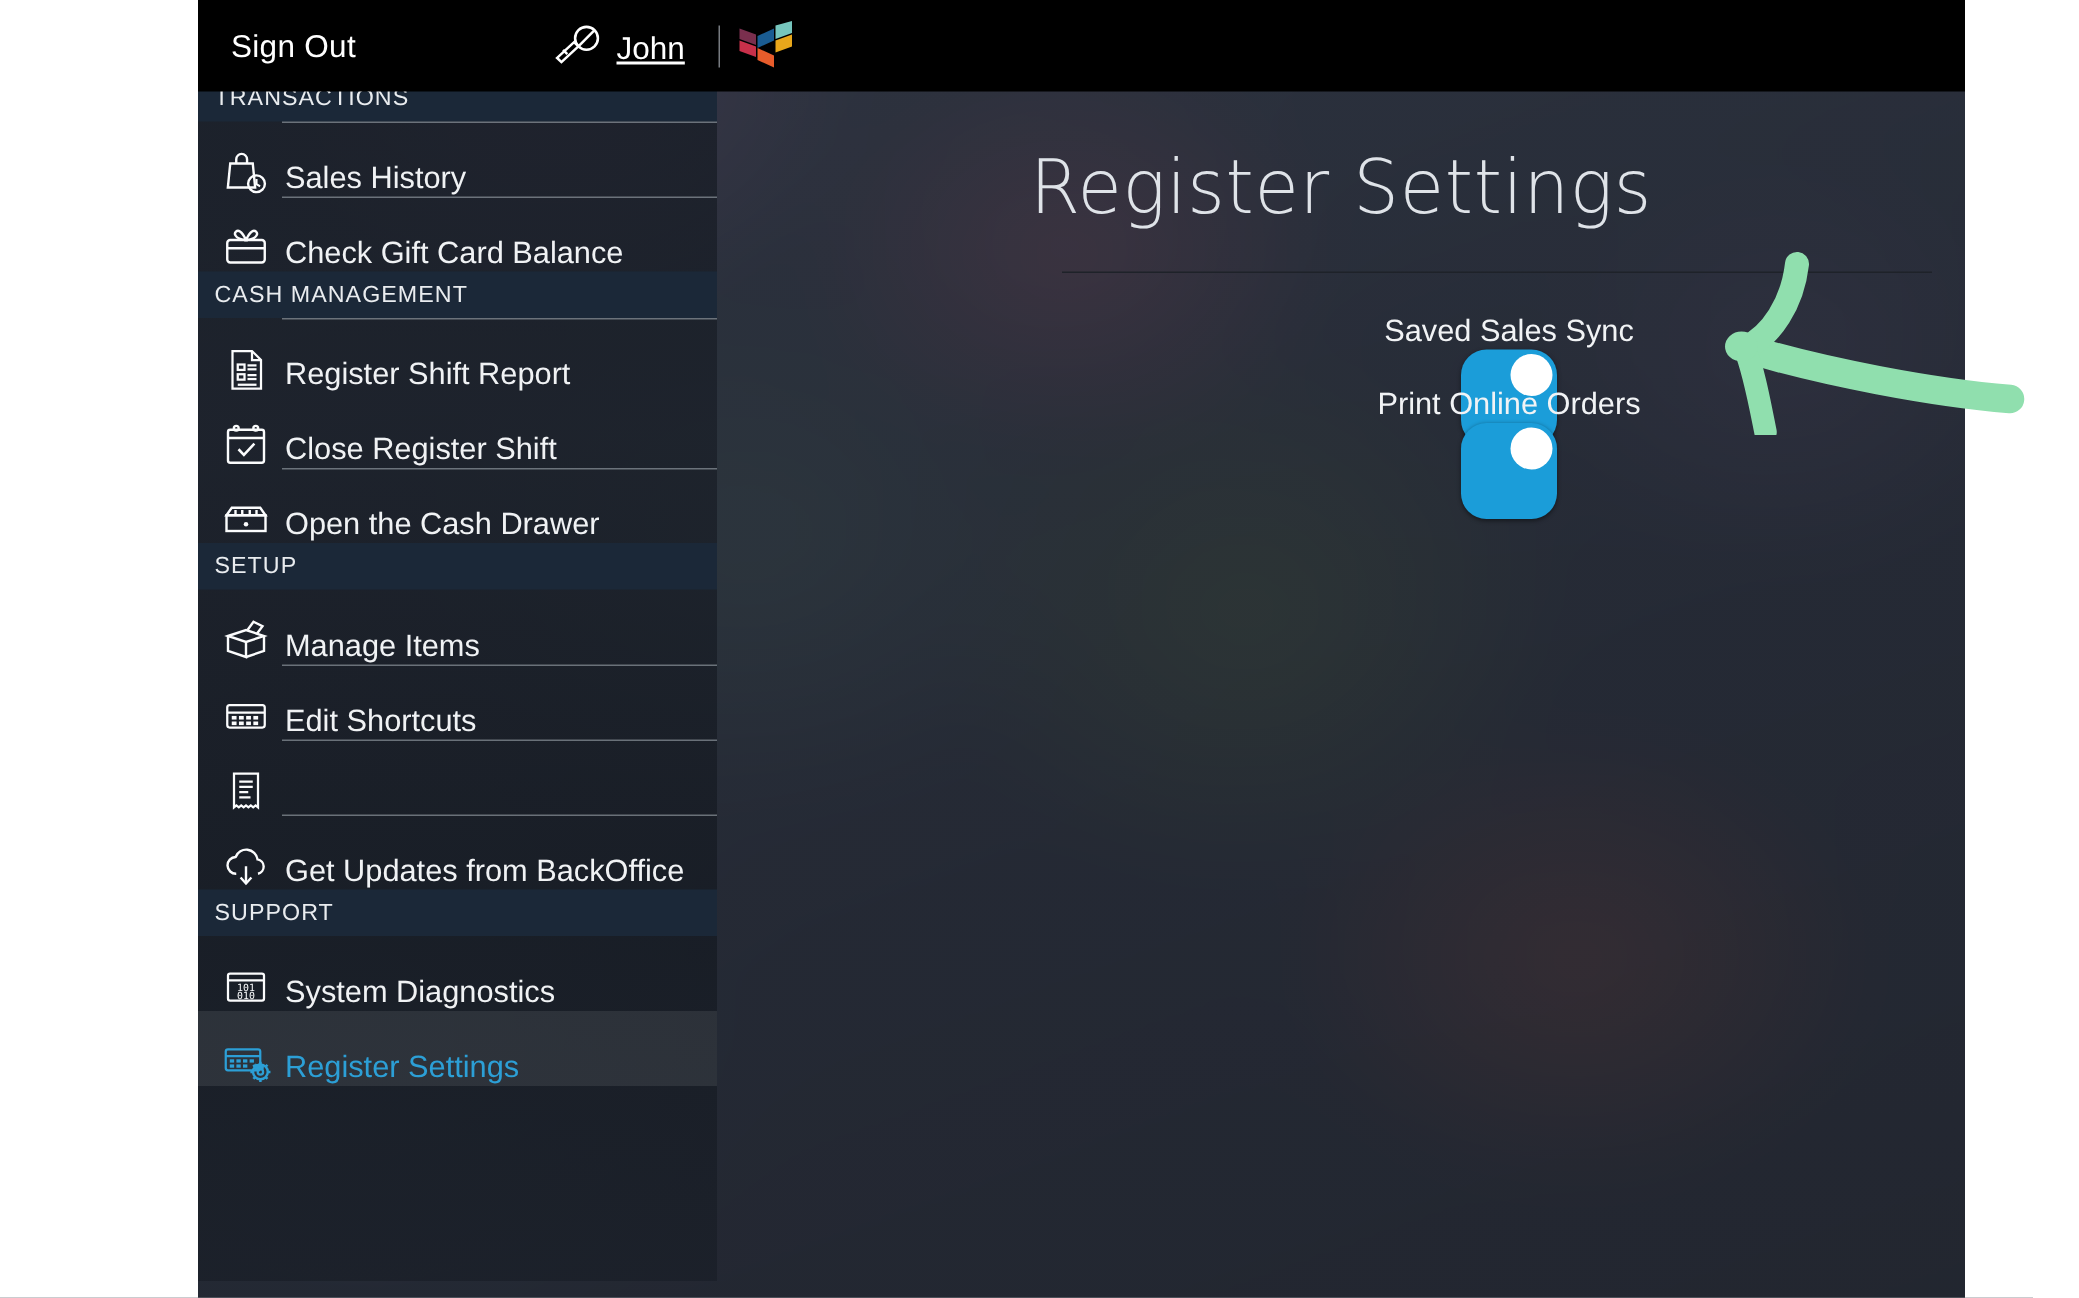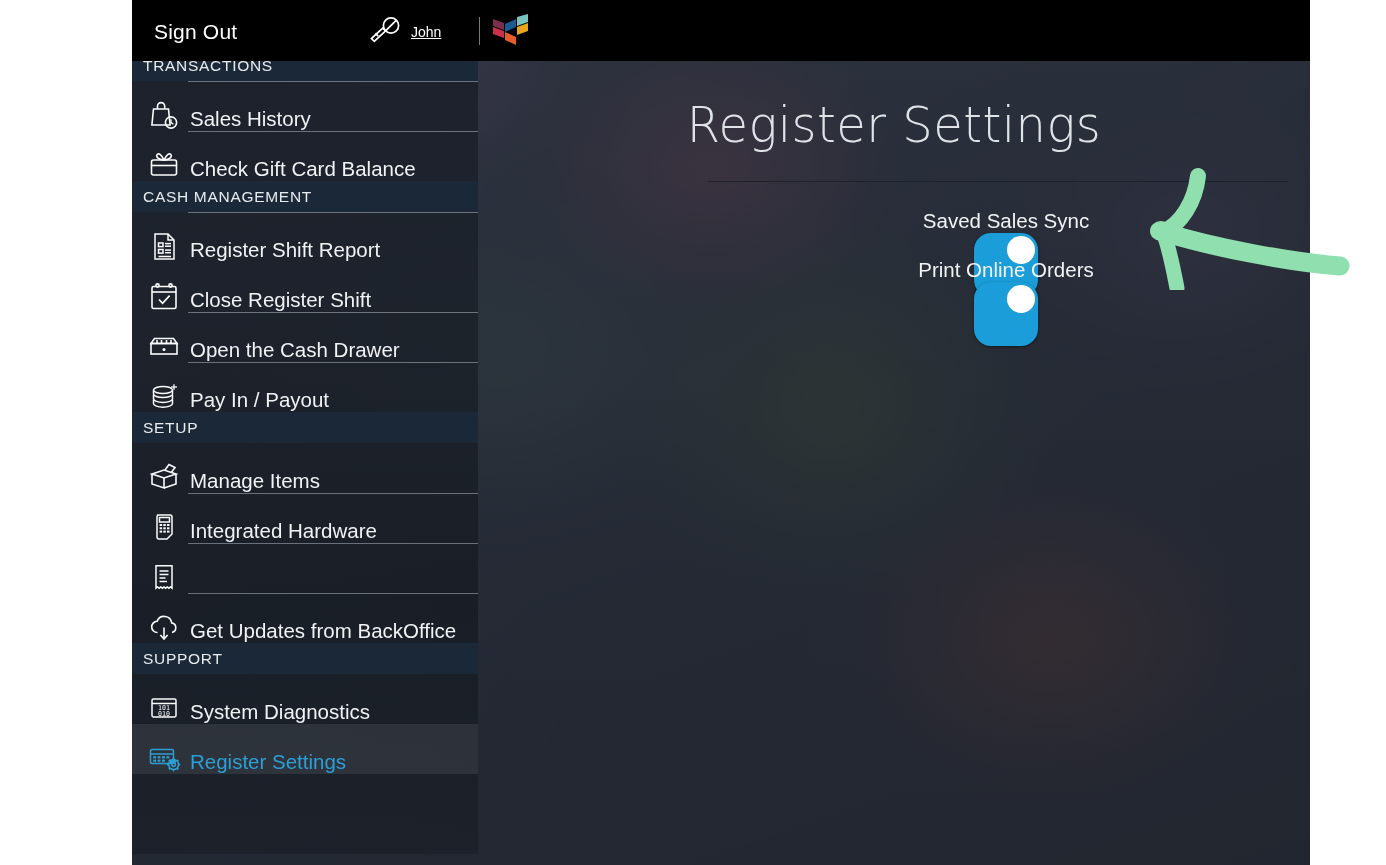--- a/index.html
+++ b/index.html
@@ -55,21 +55,21 @@
     letter-spacing: 0.2px;
     cursor: pointer;
   }
   #user-block {
     position: absolute; left: 236px; top: 16px;
     display: flex; align-items: center; gap: 9px;
     cursor: pointer;
   }
   #user-name {
     color: #ffffff;
-    font-size: 14px;
+    font-size: 21px;
     text-decoration: underline;
   }
   #topbar-sep {
     position: absolute; left: 347px; top: 17px;
     width: 1px; height: 28px;
     background: #777b80;
   }
   #brand-logo {
     position: absolute; left: 360px; top: 13px;
     width: 38px; height: 36px;
@@ -309,72 +309,57 @@
           <line x1="9" y1="10" x2="9" y2="13.5"></line>
           <line x1="13.5" y1="10" x2="13.5" y2="13.5"></line>
           <line x1="18.5" y1="10" x2="18.5" y2="13.5"></line>
           <line x1="23" y1="10" x2="23" y2="13.5"></line>
           <circle cx="16" cy="19.5" r="1.5" fill="#fbfcfd" stroke="none"></circle>
         </svg>
       </span>
       <span class="nav-label">Open the Cash Drawer</span>
     </div>
 
-    <div class="nav-item">
-      <div class="nav-rule"></div>
-      <span class="nav-ico">
-        <svg width="32" height="32" viewBox="0 0 32 32" fill="none" stroke="#fbfcfd" stroke-width="1.5">
-          <ellipse cx="15" cy="10" rx="9.5" ry="3.6"></ellipse>
-          <path d="M5.5 10 v4 c0 2 4.3 3.6 9.5 3.6 s9.5-1.6 9.5-3.6 v-4"></path>
-          <path d="M5.5 14.8 v4 c0 2 4.3 3.6 9.5 3.6 s9.5-1.6 9.5-3.6 v-4"></path>
-          <path d="M5.5 19.6 v4 c0 2 4.3 3.6 9.5 3.6 s9.5-1.6 9.5-3.6 v-4"></path>
-          <path d="M23 7 h6" stroke-width="1.3"></path>
-          <path d="M26 4.2 v5.6" stroke-width="1.3"></path>
-        </svg>
-      </span>
-      <span class="nav-label">Pay In / Payout</span>
-    </div>
 
     <div class="section-head">SETUP</div>
 
     <div class="nav-item no-rule">
 
       <span class="nav-ico">
         <svg width="32" height="32" viewBox="0 0 32 32" fill="none" stroke="#fbfcfd" stroke-width="1.6">
           <path d="M4 13 L16 9 L28 13 L16 17 Z"></path>
           <path d="M4 13 v10 l12 4 V17"></path>
           <path d="M28 13 v10 l-12 4"></path>
           <path d="M17 9 L21 3.5 L27 6.5 L23 11.8"></path>
         </svg>
       </span>
       <span class="nav-label">Manage Items</span>
     </div>
 
-
     <div class="nav-item">
       <div class="nav-rule"></div>
       <span class="nav-ico">
         <svg width="32" height="32" viewBox="0 0 32 32" fill="none" stroke="#fbfcfd" stroke-width="1.5">
-          <path d="M9 4 h13 a2 2 0 0 1 2 2 v17 l-5 5 h-8 a2 2 0 0 1 -2 -2 V6 a2 2 0 0 1 2 -2 Z"></path>
-          <rect x="11.5" y="6.5" width="10" height="4.5"></rect>
+          <rect x="3.5" y="9" width="25" height="15" rx="1.6"></rect>
+          <line x1="3.5" y1="14" x2="28.5" y2="14"></line>
           <g fill="#fbfcfd" stroke="none">
-            <rect x="11.6" y="13" width="2.5" height="2"></rect>
-            <rect x="15.3" y="13" width="2.5" height="2"></rect>
-            <rect x="19" y="13" width="2.5" height="2"></rect>
-            <rect x="11.6" y="16.3" width="2.5" height="2"></rect>
-            <rect x="15.3" y="16.3" width="2.5" height="2"></rect>
-            <rect x="19" y="16.3" width="2.5" height="2"></rect>
-            <rect x="11.6" y="19.6" width="2.5" height="2"></rect>
-            <rect x="15.3" y="19.6" width="2.5" height="2"></rect>
-            <rect x="19" y="19.6" width="2.5" height="2"></rect>
+            <rect x="6.5" y="16.3" width="3.2" height="2.4"></rect>
+            <rect x="11.3" y="16.3" width="3.2" height="2.4"></rect>
+            <rect x="16.1" y="16.3" width="3.2" height="2.4"></rect>
+            <rect x="20.9" y="16.3" width="3.2" height="2.4"></rect>
+            <rect x="6.5" y="20" width="3.2" height="2.4"></rect>
+            <rect x="11.3" y="20" width="3.2" height="2.4"></rect>
+            <rect x="16.1" y="20" width="3.2" height="2.4"></rect>
+            <rect x="20.9" y="20" width="3.2" height="2.4"></rect>
           </g>
         </svg>
       </span>
-      <span class="nav-label">Integrated Hardware</span>
-    </div>
+      <span class="nav-label">Edit Shortcuts</span>
+    </div>
+
 
     <div class="nav-item">
       <div class="nav-rule"></div>
       <span class="nav-ico">
         <svg width="32" height="32" viewBox="0 0 32 32" fill="none" stroke="#fbfcfd" stroke-width="1.5">
           <path d="M8 4.8 h16 v22.4 l-1.6 -1.3 l-1.6 1.3 l-1.6 -1.3 l-1.6 1.3 l-1.6 -1.3 l-1.6 1.3
                    l-1.6 -1.3 l-1.6 1.3 l-1.6 -1.3 L8 27.2 Z"></path>
           <line x1="11.5" y1="10" x2="20.5" y2="10"></line>
           <line x1="11.5" y1="13.5" x2="20.5" y2="13.5"></line>
           <line x1="11.5" y1="17" x2="17.5" y2="17"></line>

